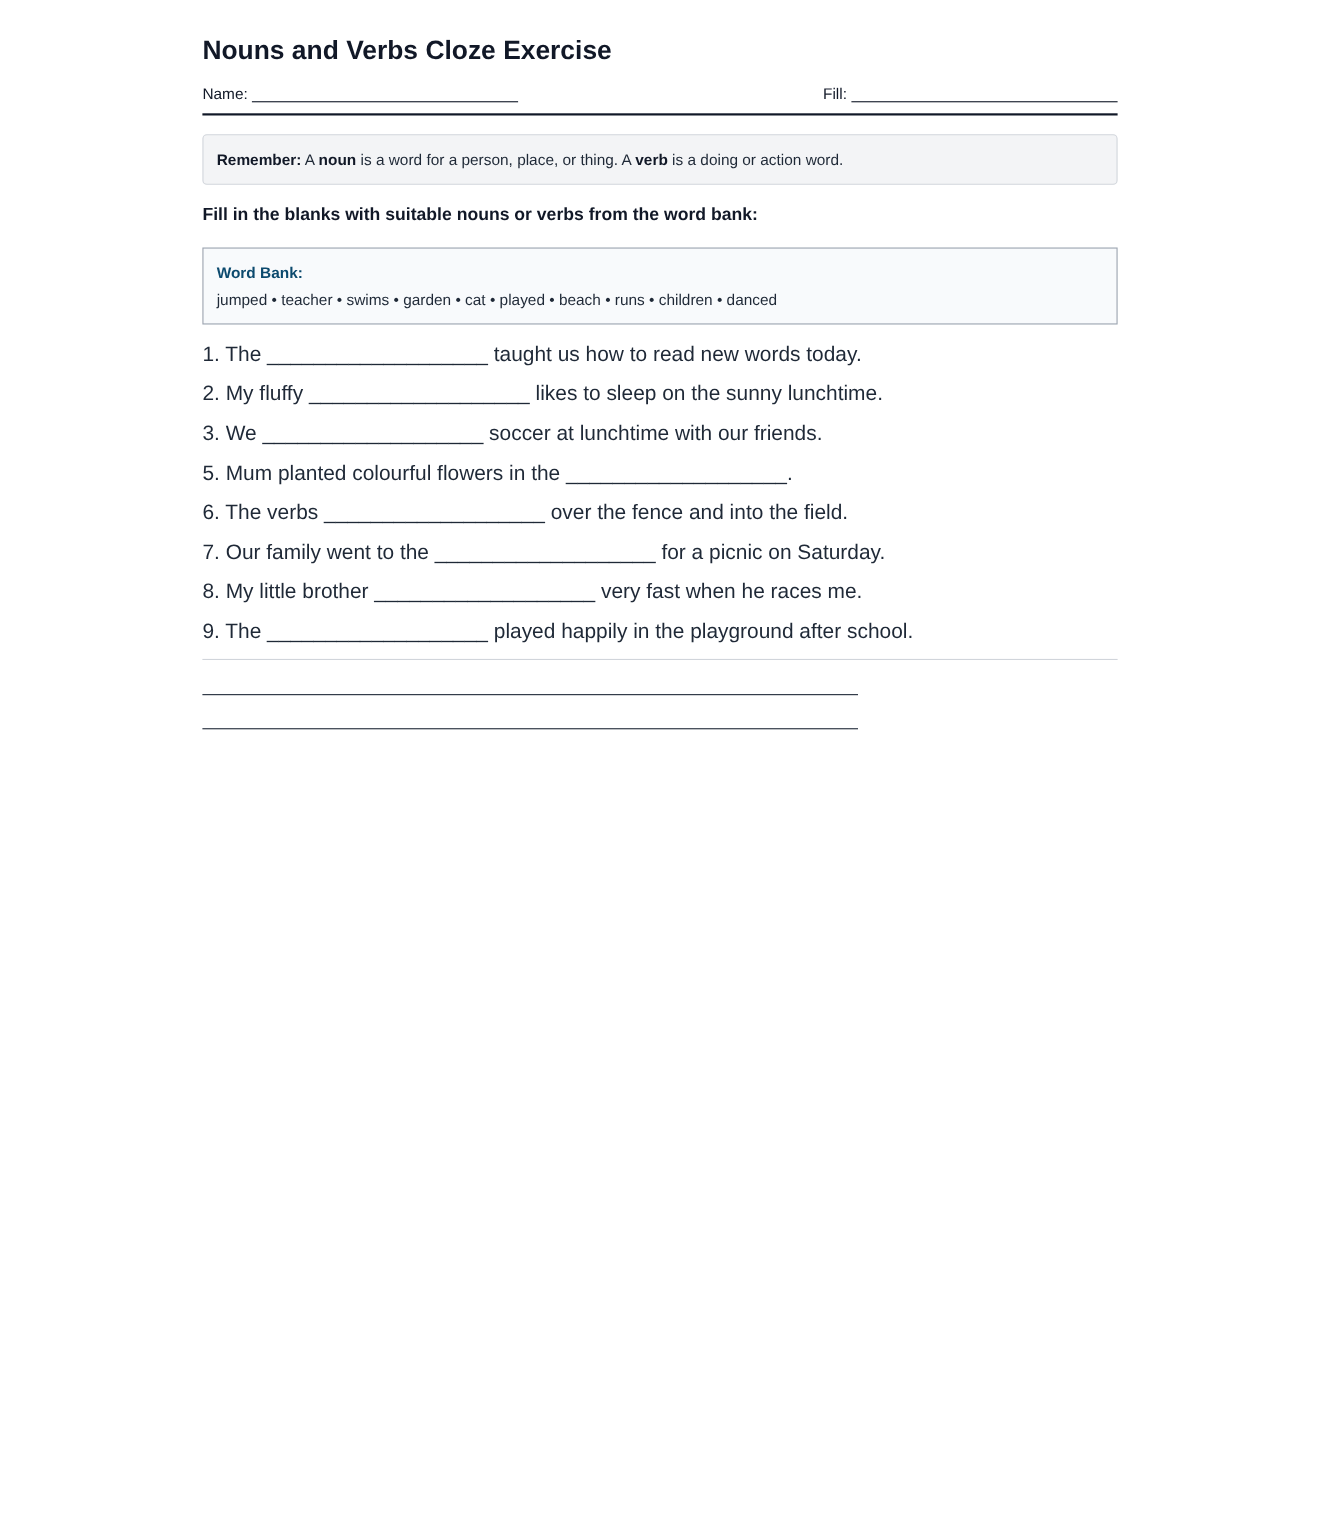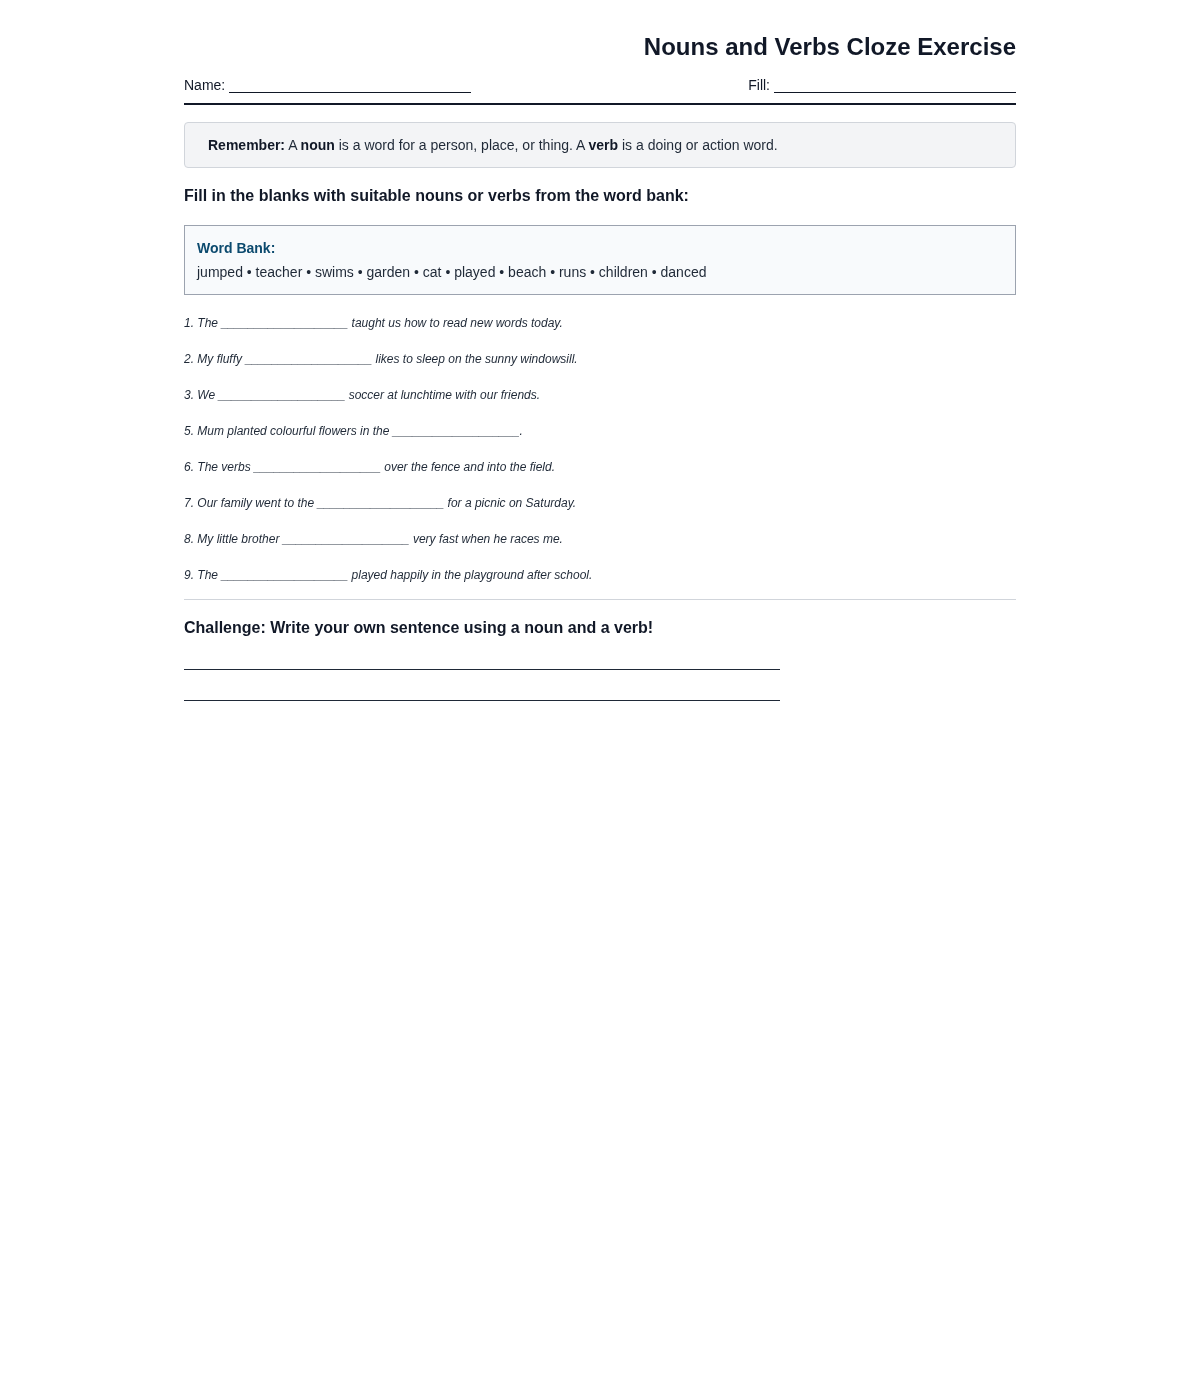--- a/index.html
+++ b/index.html
@@ -12,21 +12,21 @@
       height: 1400px;
       font-family: "Liberation Sans", sans-serif;
       color: #1f2937;
     }
     .page {
       width: 832px;
       margin: 0 auto;
       padding-top: 31px;
     }
     .title {
-      text-align: right;
+      text-align: left;
       font-size: 24px;
       font-weight: bold;
       color: #111827;
       margin: 0;
       line-height: 32px;
     }
     .header-fields {
       display: flex;
       justify-content: space-between;
       margin-top: 14px;
@@ -45,21 +45,21 @@
       display: inline-block;
       width: 242px;
       border-bottom: 1px solid #111827;
       height: 15px;
     }
     .remember {
       margin-top: 17px;
       background: #f3f4f6;
       border: 1px solid #d1d5db;
       border-radius: 4px;
-      padding: 13px 23px;
+      padding: 13px 12px;
       font-size: 14px;
       line-height: 18px;
       color: #1f2937;
     }
     .remember b { color: #111827; }
     .instructions {
       margin-top: 18px;
       font-size: 16px;
       font-weight: bold;
       color: #111827;
@@ -78,23 +78,22 @@
       color: #0c4a6e;
       line-height: 18px;
     }
     .wordbank .wb-words {
       color: #1f2937;
       line-height: 18px;
       margin-top: 6px;
     }
     .questions {
       margin-top: 18px;
-      font-size: 12px;
+      font-size: 19px;
       color: #1f2937;
-      font-style: italic;
     }
     .question {
       line-height: 20px;
       height: 36px;
     }
     .divider {
       border: none;
       border-top: 1px solid #d1d5db;
       margin: -2px 0 0 0;
     }
@@ -136,27 +135,26 @@
 
   <div class="instructions">Fill in the blanks with suitable nouns or verbs from the word bank:</div>
 
   <div class="wordbank">
     <div class="wb-title">Word Bank:</div>
     <div class="wb-words">jumped • teacher • swims • garden • cat • played • beach • runs • children • danced</div>
   </div>
 
   <div class="questions">
     <div class="question"><span>1.</span> <span>The</span> <span>___________________</span> <span>taught us how to read new words today.</span></div>
-    <div class="question"><span>2.</span> <span>My fluffy</span> <span>___________________</span> <span>likes to sleep on the sunny windowsill.</span></div>
+    <div class="question"><span>2.</span> <span>My fluffy</span> <span>___________________</span> <span>likes to sleep on the sunny lunchtime.</span></div>
     <div class="question"><span>3.</span> <span>We</span> <span>___________________</span> <span>soccer at lunchtime with our friends.</span></div>
     <div class="question"><span>5.</span> <span>Mum planted colourful flowers in the</span> <span>___________________</span><span>.</span></div>
     <div class="question"><span>6.</span> <span>The verbs</span> <span>___________________</span> <span>over the fence and into the field.</span></div>
     <div class="question"><span>7.</span> <span>Our family went to the</span> <span>___________________</span> <span>for a picnic on Saturday.</span></div>
     <div class="question"><span>8.</span> <span>My little brother</span> <span>___________________</span> <span>very fast when he races me.</span></div>
     <div class="question"><span>9.</span> <span>The</span> <span>___________________</span> <span>played happily in the playground after school.</span></div>
   </div>
 
   <hr class="divider">
 
-  <div class="challenge">Challenge: Write your own sentence using a noun and a verb!</div>
   <div class="write-line first"></div>
   <div class="write-line second"></div>
 </div>
 
 </body></html>

